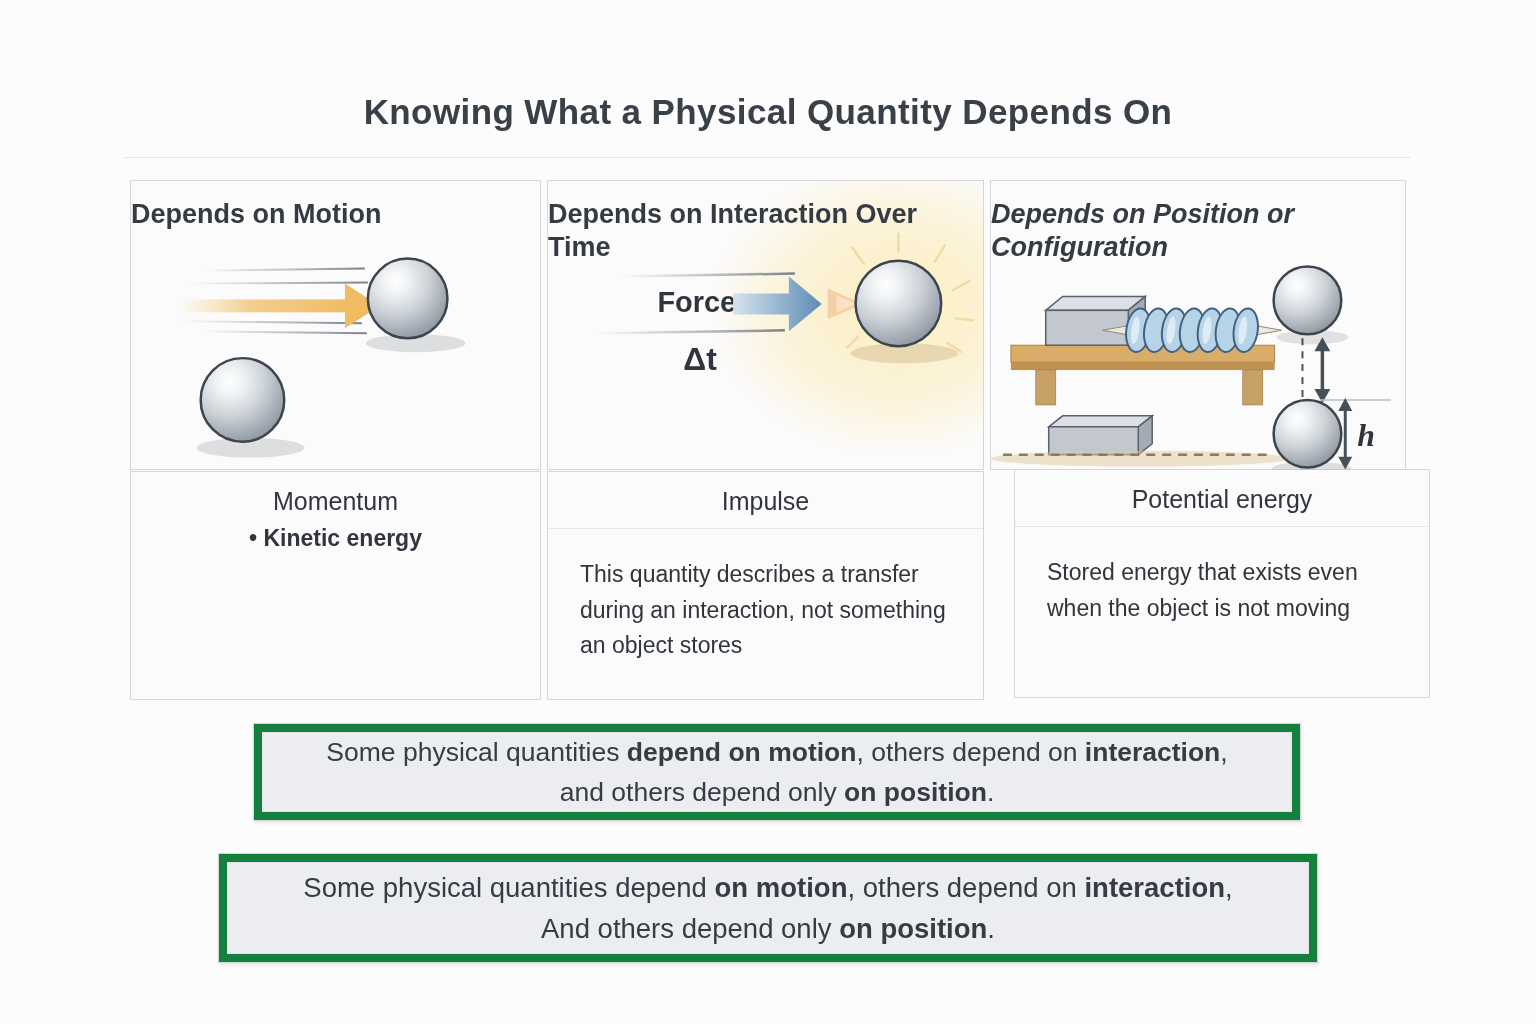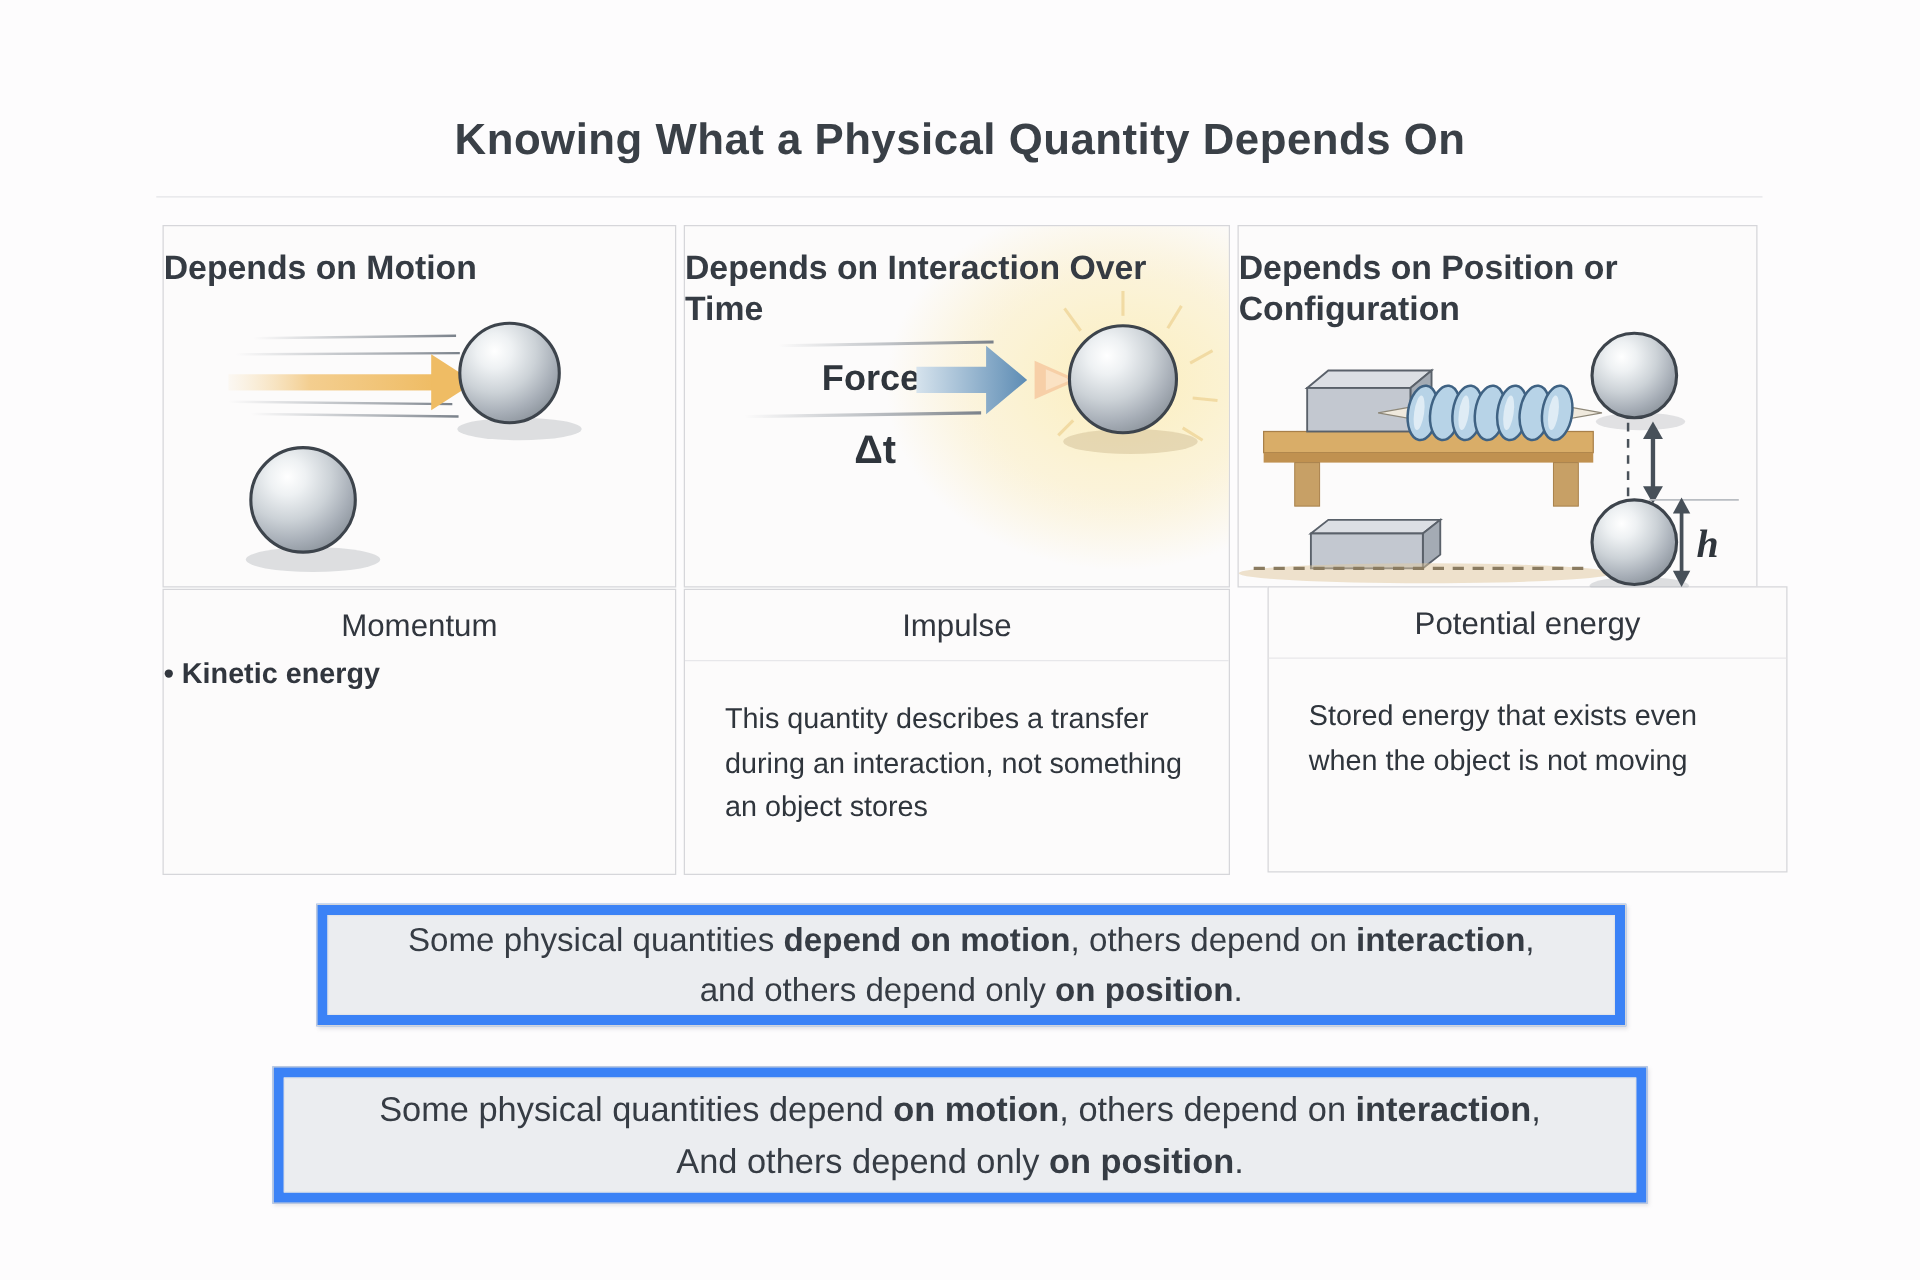--- a/index.html
+++ b/index.html
@@ -16,26 +16,26 @@
   .card-header{position:absolute;left:0;right:0;
                font-size:27px;font-weight:700;color:#353b43;line-height:1.22;z-index:3;}
   .card-header .inner{display:inline-block;}
   .glow-bg{position:absolute;inset:0;z-index:0;
            background:radial-gradient(ellipse 240px 190px at 80% 44%, #fbeec2 0%, #fbf2d6 45%, rgba(252,248,236,0) 78%);}
   .card svg{position:absolute;inset:0;z-index:1;}
 
   
   .term{margin-top:15px;text-align:center;font-size:25px;font-weight:400;color:#31363e;}
   .term-divider{margin-top:12px;border-bottom:1px solid #e7e7ea;}
-  .bullet-line{margin-top:9px;font-size:23px;font-weight:700;color:#31363e;}
+  .bullet-line{margin-top:9px;text-align:center;font-size:23px;font-weight:700;color:#31363e;}
   .desc-center{margin:26px auto 0;width:340px;text-align:center;font-size:22.5px;line-height:1.46;color:#2f353c;}
   .desc-left{margin:28px 24px 0 32px;text-align:left;font-size:23px;line-height:1.55;color:#2f353c;}
 
   
-  .summary-outer{position:absolute;background:#3b82f6;border:1px solid #d3d5da;padding:8px;
+  .summary-outer{position:absolute;background:#15803d;border:1px solid #d3d5da;padding:8px;
                  box-shadow:1px 2px 3px rgba(150,152,160,.25);}
   .summary-inner{width:100%;height:100%;background:#ebedf0;border:1px solid #e2e4e8;
                  display:flex;flex-direction:column;justify-content:center;align-items:center;gap:4px;}
   .summary-line{font-size:26.5px;color:#363c44;line-height:1.36;text-align:center;}
 </style>
 </head>
 <body>
 
 <div id="page">
 
@@ -128,21 +128,21 @@
       <g>
         <ellipse cx="358" cy="173" rx="54" ry="10" fill="#cbb98e" opacity="0.45"></ellipse>
         <circle cx="352" cy="123" r="43" fill="url(#ballGrad)" stroke="#3d444c" stroke-width="2.5"></circle>
       </g>
       <text x="136" y="190" font-size="32" font-weight="700" fill="#2f353c">Δt</text>
     </svg>
   </div>
 
   <div class="card" style="left:990px;top:180px;width:416px;height:290px;">
     <div class="card-header" style="top:17px;">
-      <span class="inner" style="max-width:310px;">Depends on Position or Configuration</span>
+      <span class="inner" style="max-width:310px;font-style:italic;">Depends on Position or Configuration</span>
     </div>
     <svg viewBox="0 0 416 290">
 
       <g>
         <rect x="20" y="165" width="265" height="17" fill="#d9ad68" stroke="#a8804a" stroke-width="1"></rect>
         <rect x="20" y="182" width="265" height="8" fill="#c09150"></rect>
         <rect x="45" y="190" width="20" height="35" fill="#c7a066" stroke="#a8804a" stroke-width="0.8"></rect>
         <rect x="253" y="190" width="20" height="35" fill="#c7a066" stroke="#a8804a" stroke-width="0.8"></rect>
       </g>
 

